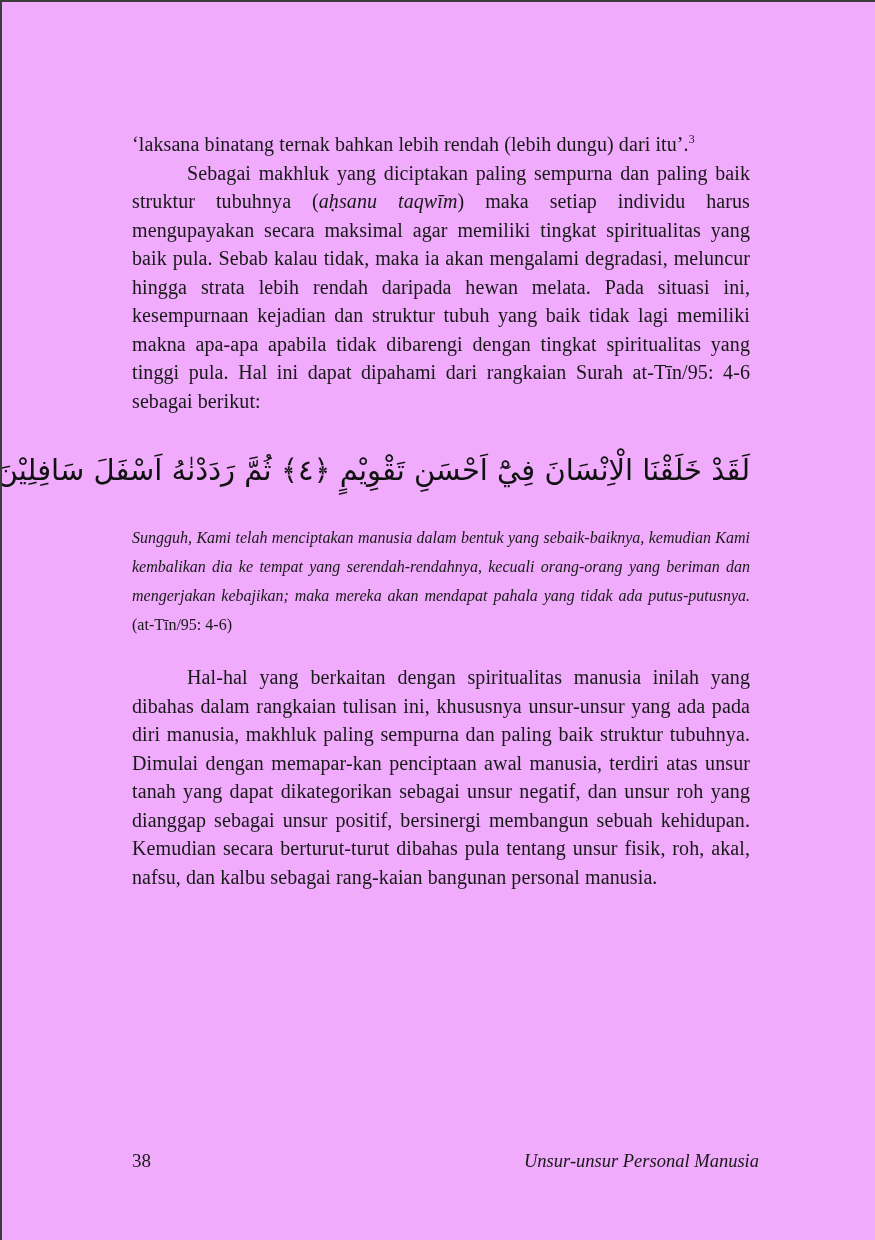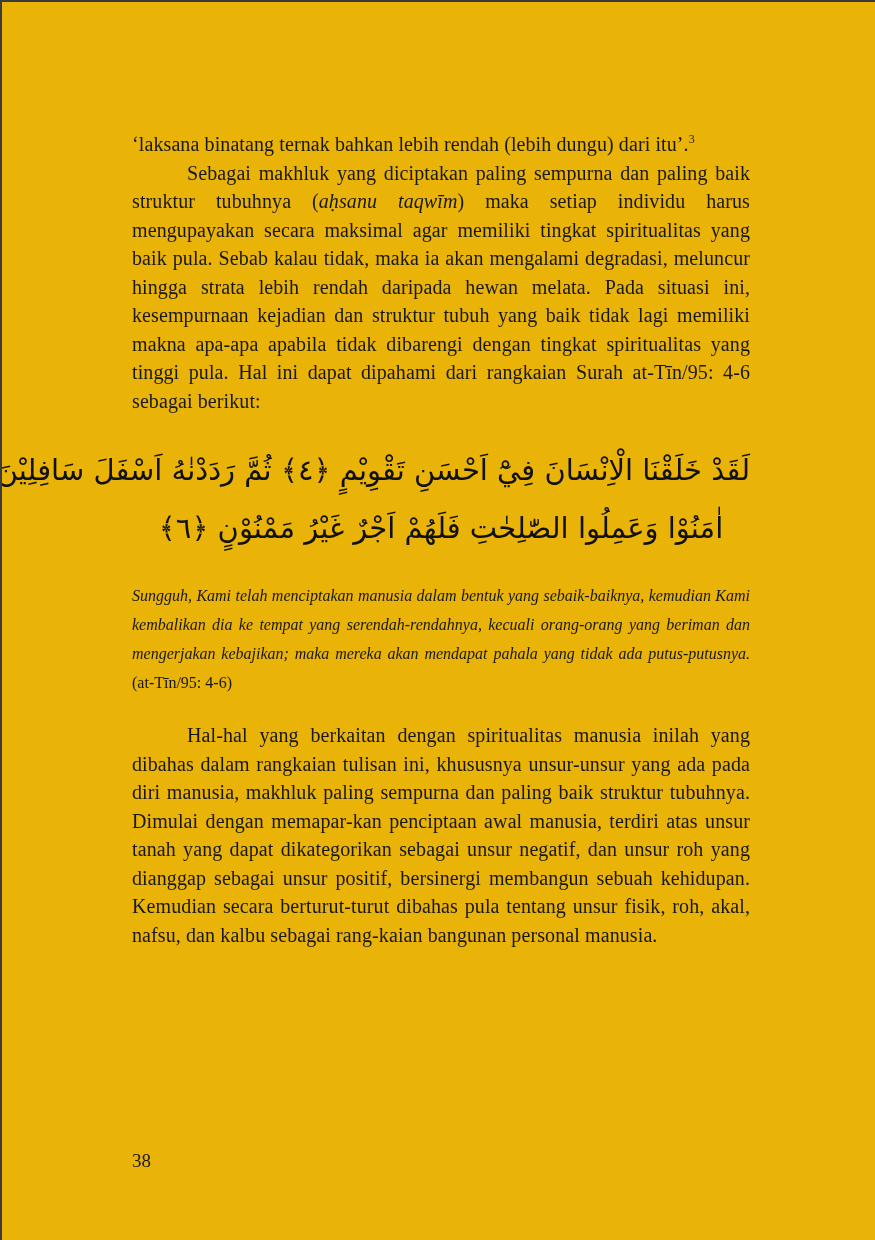--- a/index.html
+++ b/index.html
@@ -4,21 +4,21 @@
 <style>
   html, body {
     margin: 0;
     padding: 0;
     background: #e8e8e8;
   }
   .page {
     position: relative;
     width: 875px;
     height: 1240px;
-    background: #eab308;
+    background: #f0abfc;
     font-family: "Liberation Serif", "DejaVu Serif", serif;
     color: #181818;
     overflow: hidden;
     box-sizing: border-box;
     border-left: 2px solid #3c3c3c;
     border-top: 2px solid #3c3c3c;
   }
   .content {
     position: absolute;
     left: 130px;
@@ -82,27 +82,27 @@
 
 <div class="page">
   <div class="content">
 
     <p class="body-par"><span>‘laksana binatang ternak bahkan lebih rendah (lebih dungu) dari itu’.</span><sup class="fn">3</sup></p>
 
     <p class="body-par indent"><span>Sebagai makhluk yang diciptakan paling sempurna dan paling baik struktur tubuhnya (</span><span class="italic">aḥsanu taqwīm</span><span>) maka setiap individu harus mengupayakan secara maksimal agar memiliki tingkat spiritualitas yang baik pula. Sebab kalau tidak, maka ia akan mengalami degradasi, meluncur hingga strata lebih rendah daripada hewan melata. Pada situasi ini, kesempurnaan kejadian dan struktur tubuh yang baik tidak lagi memiliki makna apa-apa apabila tidak dibarengi dengan tingkat spiritualitas yang tinggi pula. Hal ini dapat dipahami dari rangkaian Surah at-Tīn/95: 4-6 sebagai berikut:</span></p>
 
     <div class="arabic-block">
       <div class="arabic-line">لَقَدْ خَلَقْنَا الْاِنْسَانَ فِيْٓ اَحْسَنِ تَقْوِيْمٍ ﴿٤﴾ ثُمَّ رَدَدْنٰهُ اَسْفَلَ سَافِلِيْنَ ﴿٥﴾ اِلَّا الَّذِيْنَ</div>
-      <div class="arabic-line">اٰمَنُوْا وَعَمِلُوا الصّٰلِحٰتِ فَلَهُمْ اَجْرٌ غَيْرُ مَمْنُوْنٍ ﴿٦﴾</div>
     </div>
 
     <p class="translation"><span>Sungguh, Kami telah menciptakan manusia dalam bentuk yang sebaik-baiknya, kemudian Kami kembalikan dia ke tempat yang serendah-rendahnya, kecuali orang-orang yang beriman dan mengerjakan kebajikan; maka mereka akan mendapat pahala yang tidak ada putus-putusnya.</span><span class="citation"> (at-Tīn/95: 4-6)</span></p>
 
     <div class="spacer-sm"></div>
 
     <p class="body-par indent">Hal-hal yang berkaitan dengan spiritualitas manusia inilah yang dibahas dalam rangkaian tulisan ini, khususnya unsur-unsur yang ada pada diri manusia, makhluk paling sempurna dan paling baik struktur tubuhnya. Dimulai dengan memapar-kan penciptaan awal manusia, terdiri atas unsur tanah yang dapat dikategorikan sebagai unsur negatif, dan unsur roh yang dianggap sebagai unsur positif, bersinergi membangun sebuah kehidupan. Kemudian secara berturut-turut dibahas pula tentang unsur fisik, roh, akal, nafsu, dan kalbu sebagai rang-kaian bangunan personal manusia.</p>
 
   </div>
 
   <div class="footer">
     <span>38</span>
+    <span class="running-title">Unsur-unsur Personal Manusia</span>
   </div>
 </div>
 
 </body></html>

